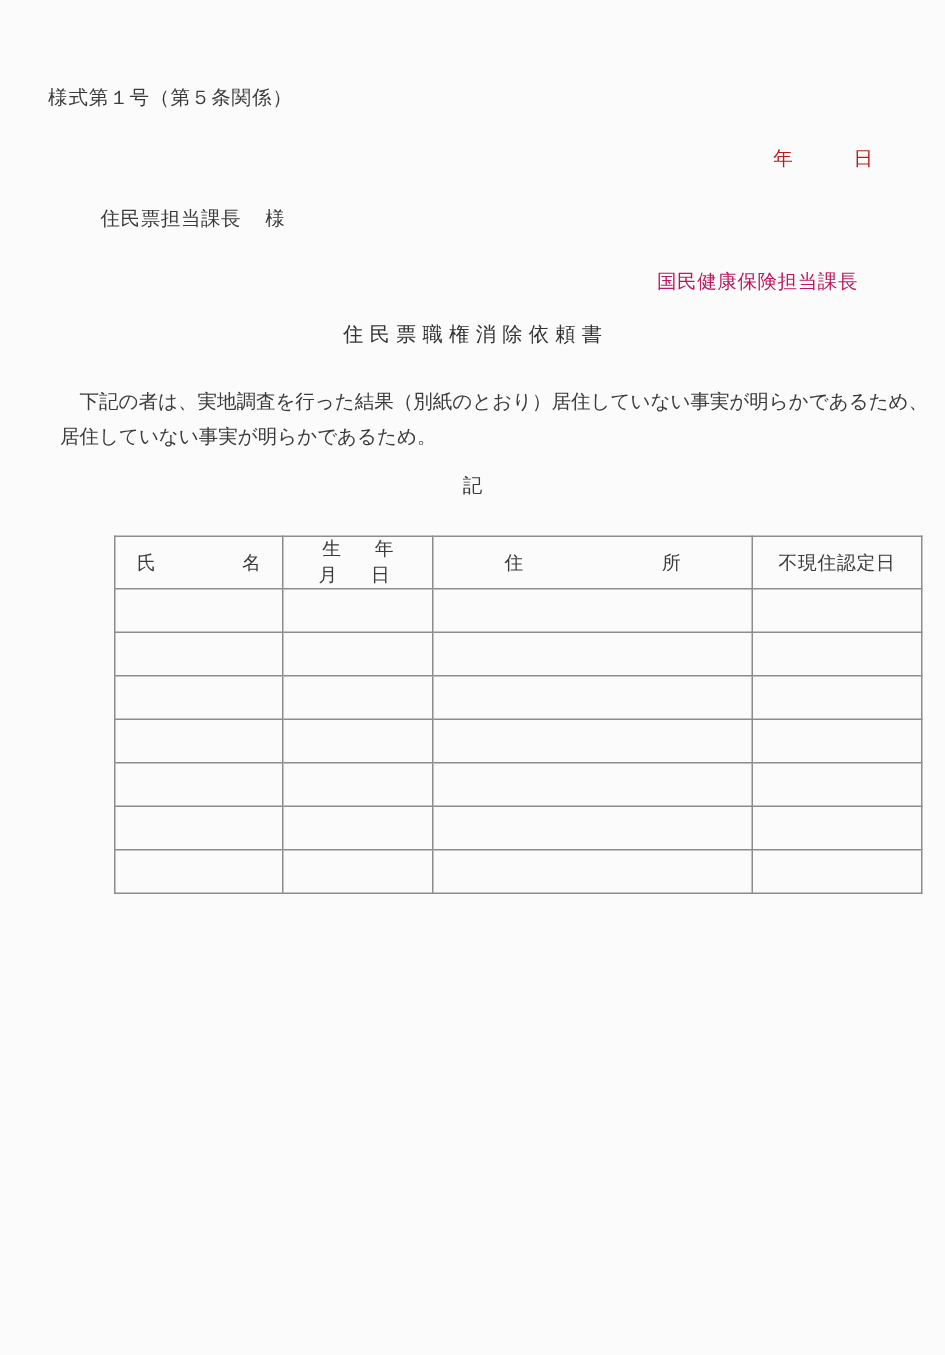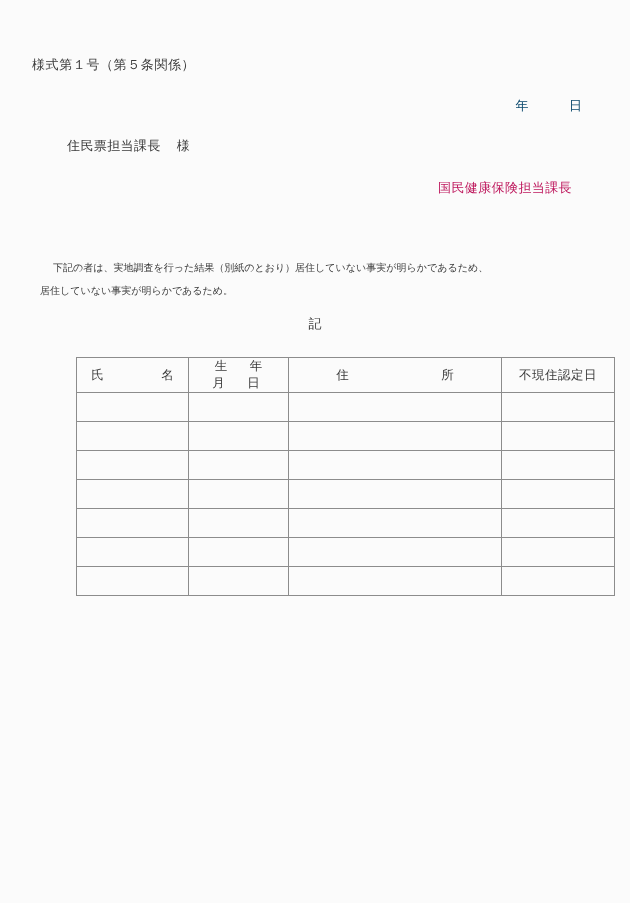--- a/index.html
+++ b/index.html
@@ -33,21 +33,21 @@
     color: #3a3a3a;
   }
 
   
   .date-line {
     position: absolute;
     right: 48px;
     top: 97px;
     font-size: 13px;
     white-space: nowrap;
-    color: #0c4a6e;
+    color: #b91c1c;
   }
   .date-line .slot {
     display: inline-block;
     min-width: 34px;
   }
   .date-line .unit {
     display: inline-block;
   }
 
   
@@ -88,21 +88,21 @@
     text-indent: 4.2px;
     color: #333;
   }
 
   
   .body-text {
     position: absolute;
     left: 40px;
     top: 256px;
     width: 552px;
-    font-size: 10px;
+    font-size: 13px;
     line-height: 23px;
     color: #3a3a3a;
   }
   .body-text .line1 {
     text-indent: 13px;
     white-space: nowrap;
   }
   .body-text .line2 {
     white-space: nowrap;
   }
@@ -164,20 +164,21 @@
     <span class="slot"></span>
     <span class="unit">日</span>
   </div>
 
   <div class="addressee">
     <span>住民票担当課長</span><span class="honorific">様</span>
   </div>
 
   <div class="sender">国民健康保険担当課長</div>
 
+  <div class="doc-title">住民票職権消除依頼書</div>
 
   <div class="body-text">
     <div class="line1">下記の者は、実地調査を行った結果（別紙のとおり）居住していない事実が明らかであるため、</div>
     <div class="line2">居住していない事実が明らかであるため。</div>
   </div>
 
   <div class="ki-mark">記</div>
 
   <div class="table-wrap">
     <table class="form-table">

